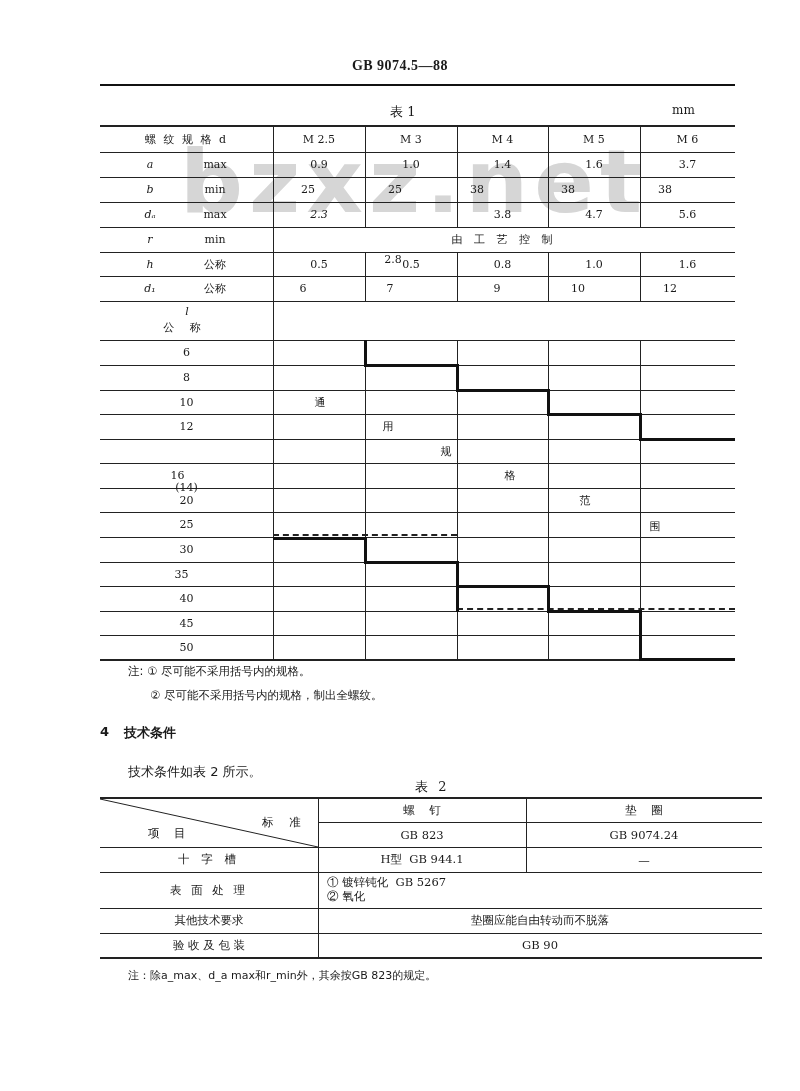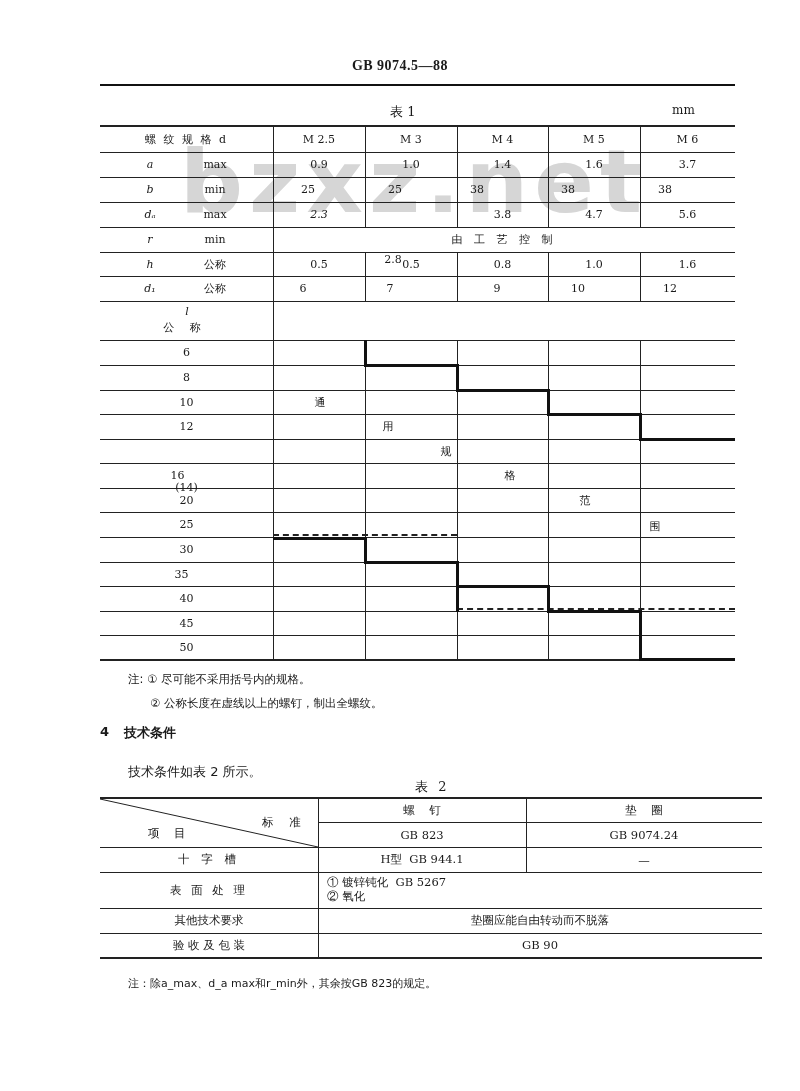--- a/index.html
+++ b/index.html
@@ -13,21 +13,21 @@
         font-size: 88px; color: #d6d6d6; letter-spacing: 6px; z-index: 0; line-height: 1; }
   .cap { font-size: 13px; }
   .cell { position: absolute; font-size: 11px; display: flex; align-items: center;
           justify-content: center; z-index: 2; white-space: nowrap; }
   .hl { position: absolute; height: 1px; background: #222; z-index: 1; }
   .vl { position: absolute; width: 1px; background: #222; z-index: 1; }
   .thk-h { position: absolute; height: 3px; background: #111; z-index: 3; }
   .thk-v { position: absolute; width: 3px; background: #111; z-index: 3; }
   .dash { position: absolute; height: 0; border-top: 2px dashed #222; z-index: 3; }
   .it { font-style: italic; }
-  .note { font-size: 11.5px; font-family: "DejaVu Sans", sans-serif; margin-top: 8px; }
+  .note { font-size: 11.5px; font-family: "DejaVu Sans", sans-serif; }
   .sec { font-size: 13px; font-weight: bold; font-family: "DejaVu Sans", sans-serif; }
   .para { font-size: 13px; font-family: "DejaVu Sans", sans-serif; }
   .t2 { font-size: 11.5px; text-align: center; }
 </style>
 </head>
 <body>
 
 <div class="abs hdr">GB 9074.5—88</div>
 <div class="abs rule" style="left:100px;top:84px;width:635px;height:2px;"></div>
 
@@ -168,21 +168,21 @@
 
   <div class="cell" style="left:310px;top:390px;width:20px;height:24px;">通</div>
   <div class="cell" style="left:378px;top:414px;width:20px;height:25px;">用</div>
   <div class="cell" style="left:436px;top:439px;width:20px;height:24px;">规</div>
   <div class="cell" style="left:500px;top:463px;width:20px;height:25px;">格</div>
   <div class="cell" style="left:575px;top:488px;width:20px;height:24px;">范</div>
   <div class="cell" style="left:645px;top:514px;width:20px;height:24px;">围</div>
 </div>
 
 <div class="abs note" style="left:128px;top:664px;">注: ① 尽可能不采用括号内的规格。</div>
-<div class="abs note" style="left:150px;top:688px;">② 公称长度在虚线以上的螺钉，制出全螺纹。</div>
+<div class="abs note" style="left:150px;top:688px;">② 尽可能不采用括号内的规格，制出全螺纹。</div>
 
 <div class="abs sec" style="left:100px;top:724px;">4</div>
 <div class="abs sec" style="left:124px;top:724px;">技术条件</div>
 <div class="abs para" style="left:128px;top:753px;margin-top:10px;">技术条件如表 2 所示。</div>
 
 <div class="abs cap" style="left:415px;top:778px;letter-spacing:3px;">表 2</div>
 
 <div>
   <div class="hl" style="left:100px;top:797px;width:662px;height:2px;"></div>
   <div class="hl" style="left:318px;top:822px;width:444px;"></div>

